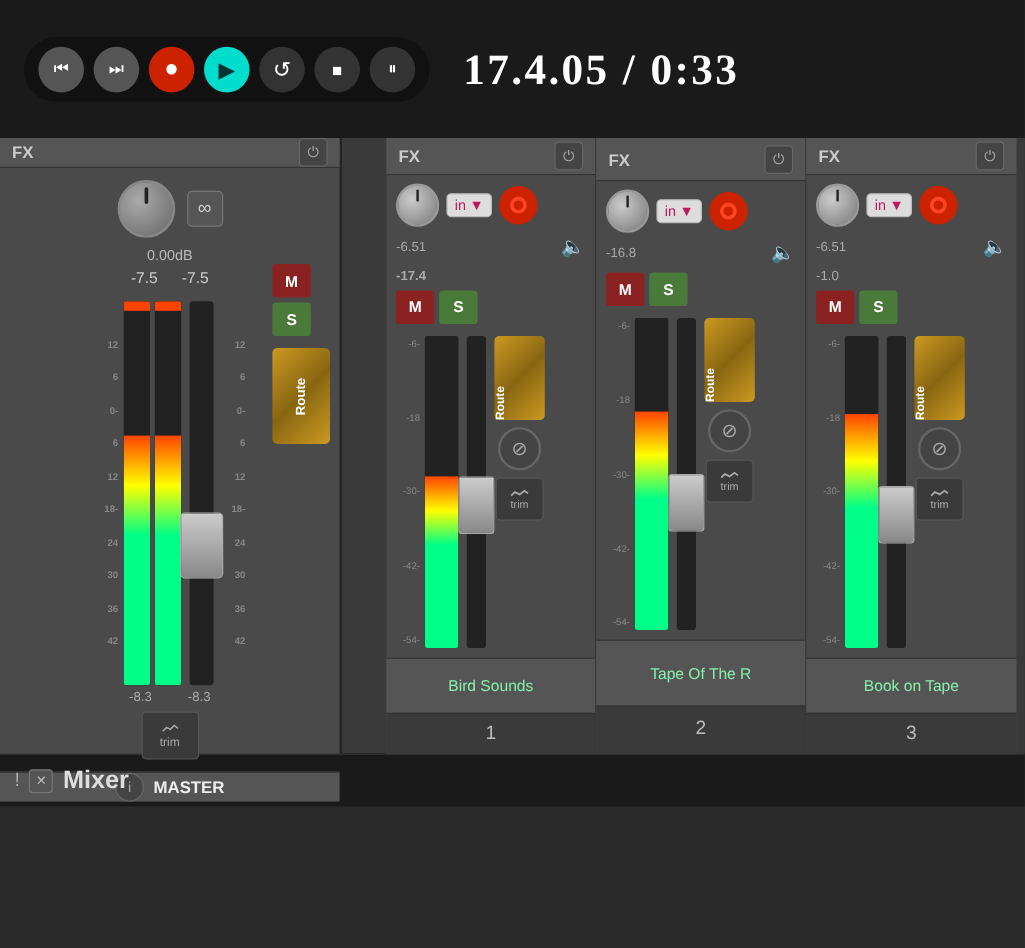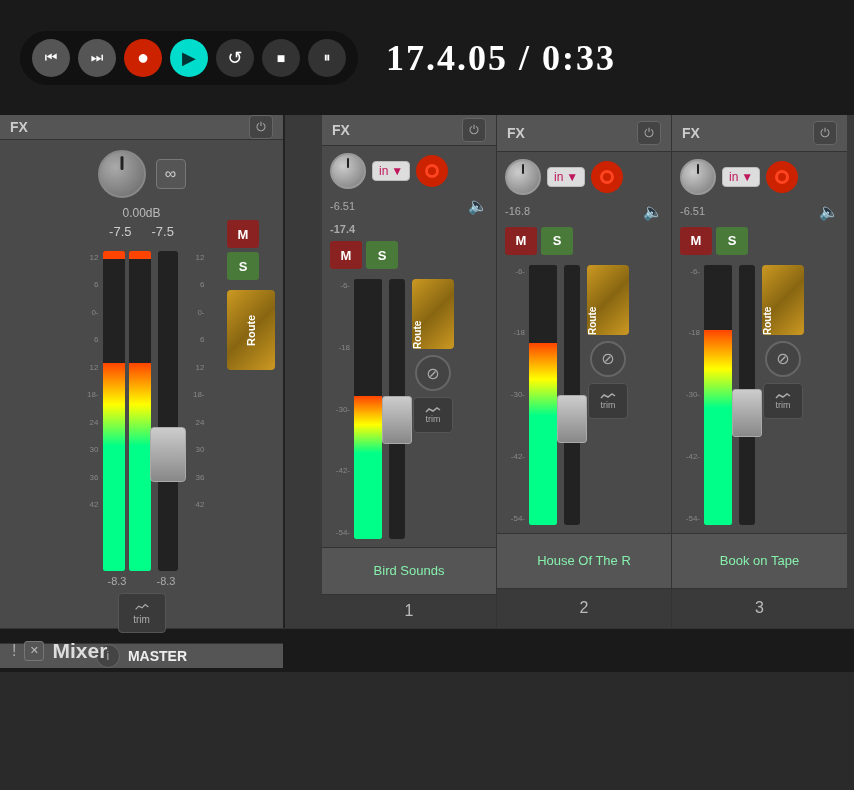--- a/index.html
+++ b/index.html
@@ -584,21 +584,21 @@
       </div>
 
       <div style="position:absolute; right:8px; top:80px; display:flex; flex-direction:column; gap:4px;">
         <button class="m-btn">M</button>
         <button class="s-btn">S</button>
         <div style="margin-top:6px;">
           <div class="route-btn" style="width:48px;height:80px;font-size:11px;">Route</div>
         </div>
       </div>
 
-      <div style="display:flex; gap:4px; margin-top:8px; height:320px; align-items:flex-start;">
+      <div style="display:flex; gap:4px; margin-top:8px; height:320px; align-items:center;font-weight:bold;">
 
         <div class="scale-col">
           <span>12</span>
           <span>6</span>
           <span>0-</span>
           <span>6</span>
           <span>12</span>
           <span>18-</span>
           <span>24</span>
           <span>30</span>
@@ -773,21 +773,21 @@
           <button class="sub-trim-btn">
             <svg viewBox="0 0 16 8" fill="none" stroke="#aaa" stroke-width="1.5" width="16" height="8">
               <polyline points="1,6 4,3 8,5 12,2 15,4"></polyline>
             </svg>
             <span style="font-size:9px; color:#aaa;">trim</span>
           </button>
         </div>
       </div>
 
       <div class="channel-footer">
-        <span>House Of The R</span>
+        <span>Tape Of The R</span>
       </div>
       <div class="channel-number">
         <span>2</span>
       </div>
     </div>
 
     <div class="sub-channel" style="border-right:none;">
       <div class="fx-bar">
         <span class="fx-label">FX</span>
         <button class="power-btn">⏻</button>
@@ -800,20 +800,23 @@
           <span>▼</span>
         </div>
         <div class="record-btn">
           <div class="record-inner"></div>
         </div>
       </div>
 
       <div style="display:flex; align-items:center; justify-content:space-between; padding:0 8px 4px;">
         <span class="sub-db">-6.51</span>
         <span class="speaker-icon">🔈</span>
+      </div>
+      <div style="padding:0 8px 2px;">
+        <span class="sub-db">-1.0</span>
       </div>
 
       <div style="display:flex; gap:4px; padding:2px 8px;">
         <button class="m-btn">M</button>
         <button class="s-btn">S</button>
       </div>
 
       <div class="sub-fader-area">
         <div class="scale-col" style="height:260px;">
           <span>-6-</span>

